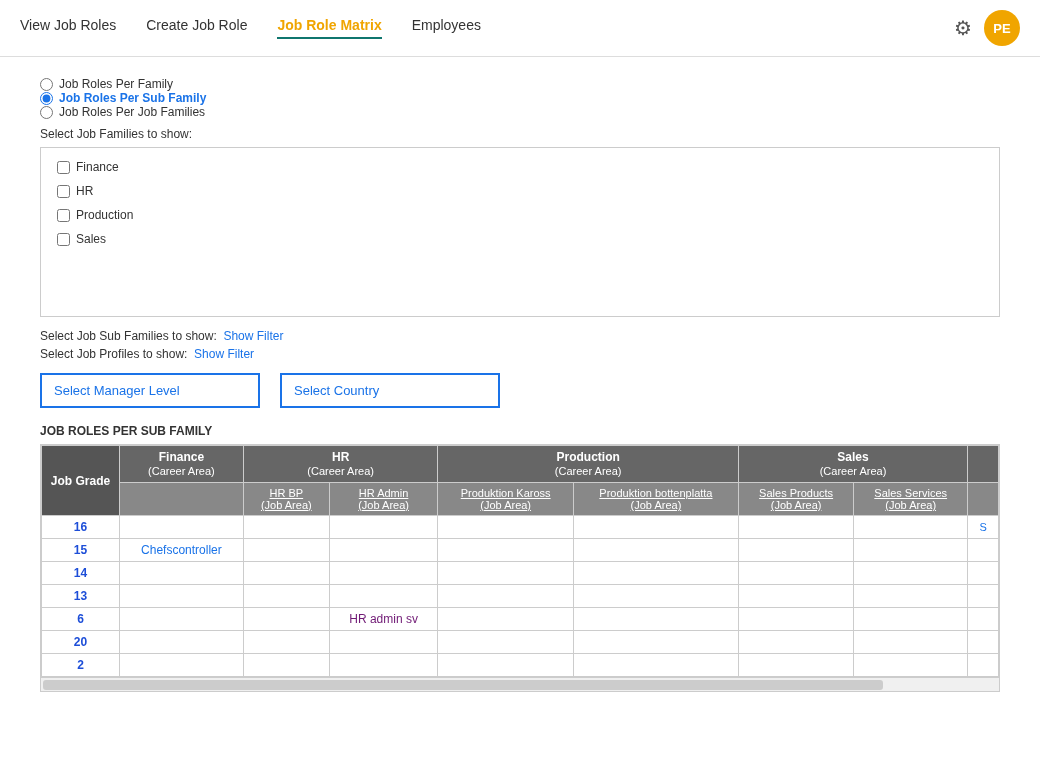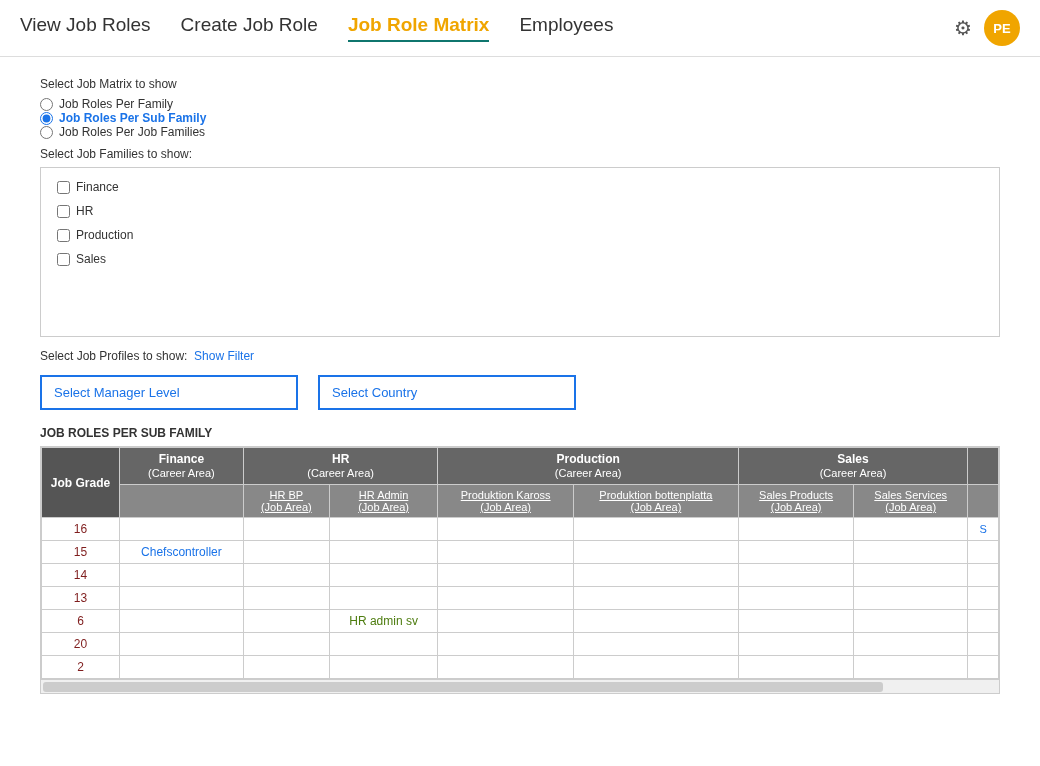--- a/index.html
+++ b/index.html
@@ -10,21 +10,21 @@
       display: flex;
       align-items: center;
       padding: 10px 20px;
       border-bottom: 1px solid #ddd;
       position: relative;
     }
     .nav-links { display: flex; gap: 30px; flex: 1; }
     .nav-link {
       text-decoration: none;
       color: #333;
-      font-size: 19px;
+      font-size: 14px;
       padding-bottom: 4px;
       cursor: pointer;
     }
     .nav-link.active {
       color: #f0a500;
       border-bottom: 2px solid #0f766e;
       font-weight: bold;
     }
     .nav-right { display: flex; align-items: center; gap: 12px; }
     .gear-icon { font-size: 20px; color: #555; cursor: pointer; }
@@ -66,39 +66,39 @@
     .dropdown-row { display: flex; gap: 20px; margin: 12px 0 16px 0; }
     .dropdown-wrapper { position: relative; }
     .dropdown-select {
       border: 2px solid #1a73e8;
       padding: 8px 30px 8px 12px;
       font-size: 13px;
       color: #1a73e8;
       background: #fff;
       cursor: pointer;
       appearance: none;
-      width: 258px;
+      width: 220px;
       outline: none;
     }
 
     
     .table-section-label { font-size: 12px; font-weight: bold; margin-bottom: 6px; color: #333; }
 
     
     .table-wrapper { overflow-x: auto; border: 1px solid #ccc; }
     table { border-collapse: collapse; width: 100%; font-size: 12px; }
     th, td { border: 1px solid #ccc; padding: 4px 8px; text-align: center; }
 
     
     .th-job-grade { background: #555; color: #fff; font-weight: bold; width: 78px; }
     .th-career { background: #666; color: #fff; font-weight: bold; }
     .th-job-area { background: #888; color: #fff; font-weight: normal; font-size: 11px; text-decoration: underline; }
 
     
-    .td-grade { color: #7f1d1d; font-weight: normal; }
+    .td-grade { color: #1d4ed8; font-weight: bold; }
     .td-role { color: #1a73e8; }
     .td-empty { background: #fff; }
 
     
     .scrollbar-row {
       height: 14px;
       background: #f0f0f0;
       border-top: 1px solid #ccc;
       position: relative;
       overflow: hidden;
@@ -124,21 +124,20 @@
     <a class="nav-link">Employees</a>
   </div>
   <div class="nav-right">
     <div class="gear-icon">⚙</div>
     <div class="avatar">PE</div>
   </div>
 </div>
 
 <div class="main">
 
-  <div class="section-label">Select Job Matrix to show</div>
   <div class="radio-group">
     <div class="radio-item">
       <input type="radio" id="per_family" name="matrix" style="">
       <label for="per_family">Job Roles Per Family</label>
     </div>
     <div class="radio-item selected">
       <input type="radio" id="per_sub_family" name="matrix" checked="" style="">
       <label for="per_sub_family">Job Roles Per Sub Family</label>
     </div>
     <div class="radio-item">
@@ -163,20 +162,24 @@
         <label for="production">Production</label>
       </div>
       <div class="checkbox-item">
         <input type="checkbox" id="sales" style="">
         <label for="sales">Sales</label>
       </div>
     </div>
   </div>
 
   <div class="filter-row">
+    <span>Select Job Sub Families to show:</span>
+    &nbsp;<a>Show Filter</a>
+  </div>
+  <div class="filter-row">
     <span>Select Job Profiles to show:</span>
     &nbsp;<a>Show Filter</a>
   </div>
 
   <div class="dropdown-row">
     <div class="dropdown-wrapper">
       <select class="dropdown-select"><option>Select Manager Level</option></select>
     </div>
     <div class="dropdown-wrapper">
       <select class="dropdown-select"><option>Select Country</option></select>
@@ -255,21 +258,21 @@
           <td class="td-empty"></td>
           <td class="td-empty"></td>
           <td class="td-empty"></td>
           <td class="td-empty"></td>
         </tr>
 
         <tr>
           <td class="td-grade">6</td>
           <td class="td-empty"></td>
           <td class="td-empty"></td>
-          <td class="td-role" style="color:#4d7c0f;">HR admin sv</td>
+          <td class="td-role" style="color:#701a75;">HR admin sv</td>
           <td class="td-empty"></td>
           <td class="td-empty"></td>
           <td class="td-empty"></td>
           <td class="td-empty"></td>
           <td class="td-empty"></td>
         </tr>
 
         <tr>
           <td class="td-grade">20</td>
           <td class="td-empty"></td>

